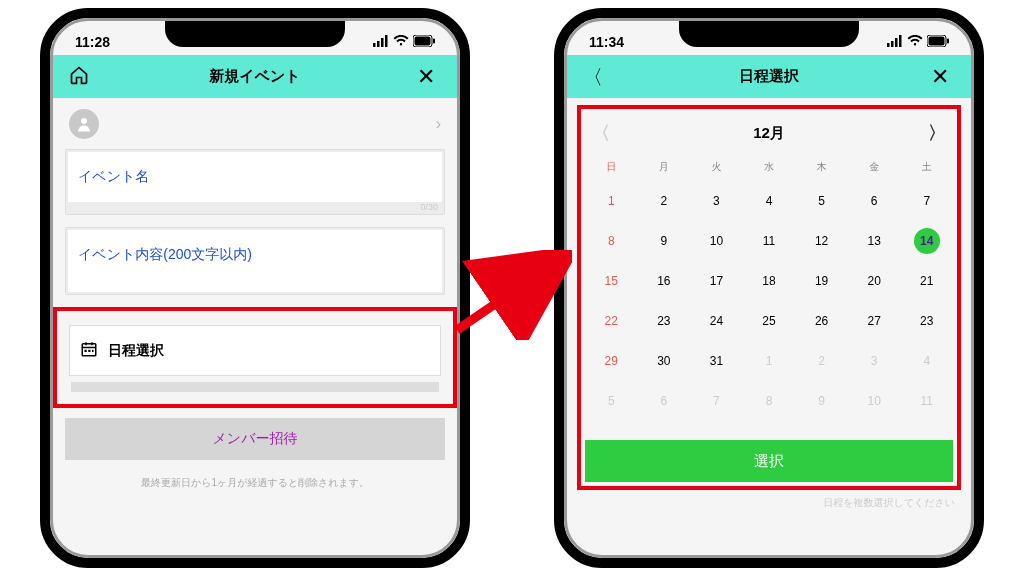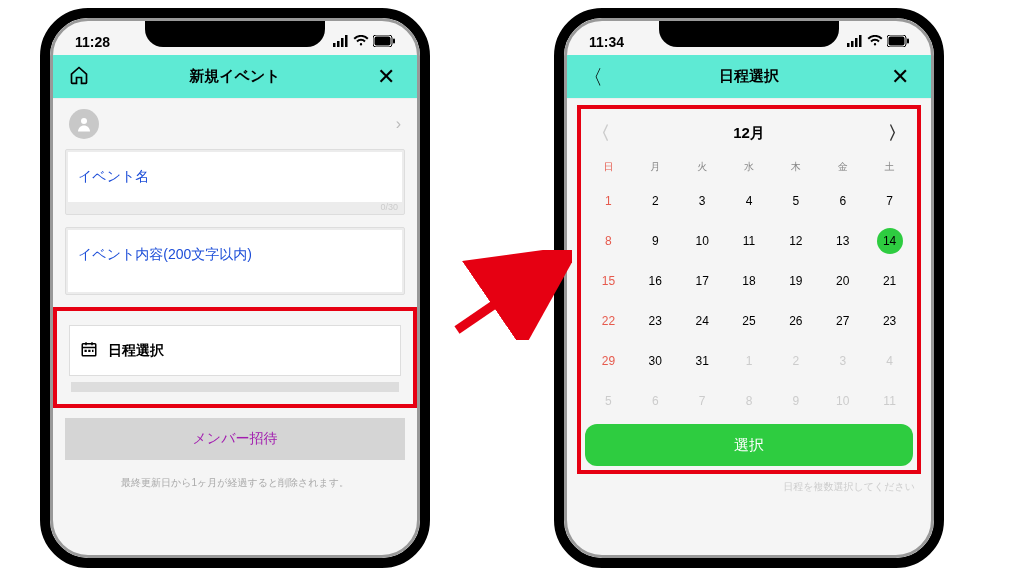--- a/index.html
+++ b/index.html
@@ -1,19 +1,19 @@
 <!DOCTYPE html>
 <html><head>
   <meta charset="utf-8">
   <style>
     * { margin: 0; padding: 0; box-sizing: border-box; font-family: -apple-system, BlinkMacSystemFont, "Hiragino Sans", sans-serif; }
     body { background: #fff; width: 1024px; height: 576px; position: relative; }
     .phone {
       position: absolute;
-      width: 390px;
+      width: 430px;
       height: 560px;
       border: 10px solid #000;
       border-radius: 48px;
       background: #fff;
       overflow: hidden;
       padding-left: 31px;
     }
     .phone-inner {
       position: absolute;
       top: 0; left: 0; right: 0; bottom: 0;
@@ -150,32 +150,32 @@
     .week-row span.sun { color: #e65a4d; }
     .week-row span.dim { color: #ccc; }
     .week-row span .day-pill {
       display: inline-flex;
       width: 26px; height: 26px;
       align-items: center; justify-content: center;
       border-radius: 50%;
     }
     .week-row span.selected .day-pill {
       background: #2ecc40;
-      color: #000000;
+      color: #4c1d95;
+      font-weight: bold;
     }
     .select-btn {
       background: #2ecc40;
       height: 42px;
       display: flex;
       align-items: center;
       justify-content: center;
       color: #fff;
       font-size: 15px;
-      margin-top: 3px;
-      border-radius: 12px;
+      margin-top: 19px;
     }
     .blur-text {
       text-align: right;
       color: #ccc;
       font-size: 10px;
       padding: 6px;
       filter: blur(0.5px);
     }
     .arrow {
       position: absolute;

